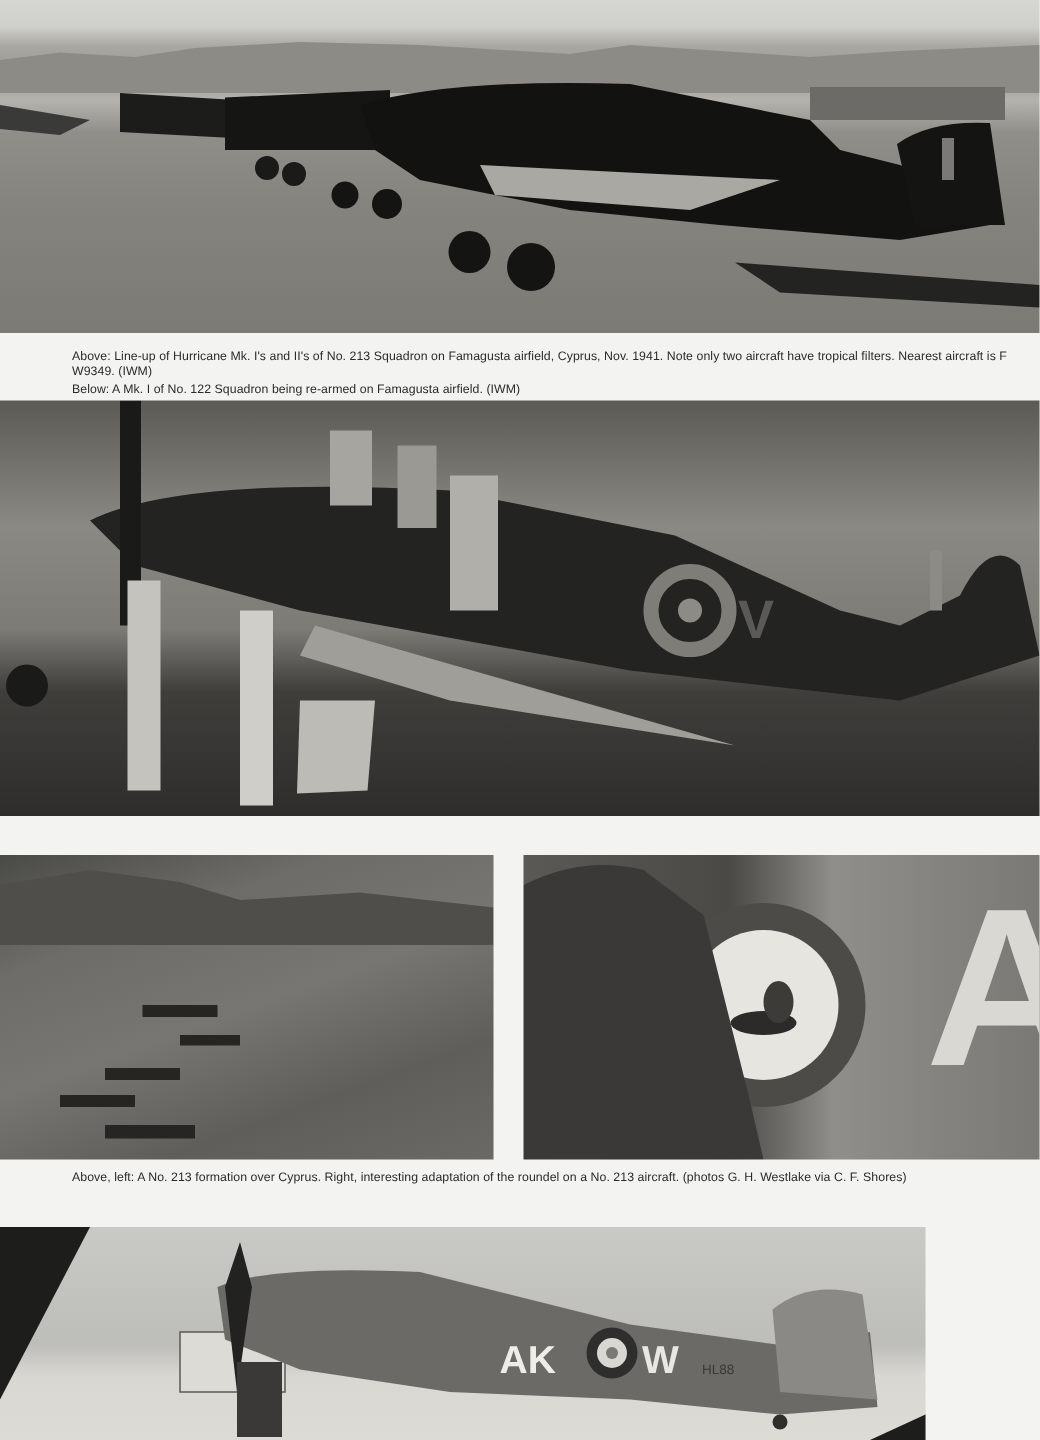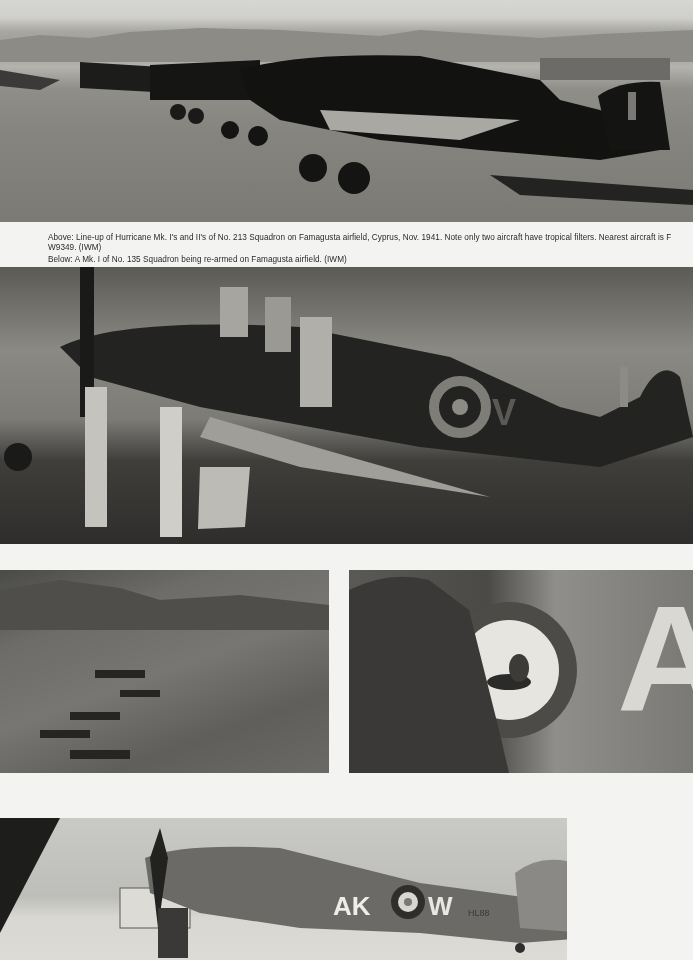--- a/index.html
+++ b/index.html
@@ -16,21 +16,21 @@
   
   #p2 { left:0; top:267px; width:693px; height:277px;
         background:linear-gradient(#5b5a55 0%, #8a8983 30%, #7c7b76 55%, #3f3e3b 70%, #2e2d2b 100%); }
   
   #p3 { left:0; top:570px; width:329px; height:203px;
         background:linear-gradient(160deg, #4a4a47 0%, #6d6c68 25%, #777672 50%, #5f5e5a 75%, #6a6965 100%); }
   
   #p4 { left:349px; top:570px; width:344px; height:203px;
         background:linear-gradient(90deg, #5a5956 0%, #4a4946 40%, #8f8e8a 60%, #7a7975 100%); }
   
-  #p5 { left:0; top:818px; width:567px; height:142px;
+  #p5 { left:0; top:818px; width:617px; height:142px;
         background:linear-gradient(#c9c9c6 0%, #bdbdb9 55%, #d8d7d2 70%, #dcdbd6 100%);text-decoration:underline; }
   svg { display:block; }
 </style>
 </head>
 <body>
 
 <div class="photo" id="p1">
   <svg width="693" height="222" viewBox="0 0 693 222">
     <polygon points="0,40 40,35 90,38 130,32 200,28 280,30 330,33 380,36 420,30 480,34 540,38 600,34 693,30 693,62 0,62" fill="#8c8b86"></polygon>
     <rect x="540" y="58" width="130" height="22" fill="#6c6b67"></rect>
@@ -46,21 +46,21 @@
     <circle cx="230" cy="130" r="9" fill="#141413"></circle>
     <circle cx="258" cy="136" r="10" fill="#141413"></circle>
     <circle cx="178" cy="112" r="8" fill="#1a1a19"></circle>
     <circle cx="196" cy="116" r="8" fill="#1a1a19"></circle>
     <path d="M490,175 L693,190 L693,205 L520,195Z" fill="#232322"></path>
   </svg>
 </div>
 
 <div class="caption" style="left:48px; top:223px; width:640px;margin-top:10px;">
   <p>Above: Line-up of Hurricane Mk. I's and II's of No. 213 Squadron on Famagusta airfield, Cyprus, Nov. 1941. Note only two aircraft have tropical filters. Nearest aircraft is F W9349. (IWM)</p>
-  <p>Below: A Mk. I of No. 135 Squadron being re-armed on Famagusta airfield. (IWM)</p>
+  <p>Below: A Mk. I of No. 122 Squadron being re-armed on Famagusta airfield. (IWM)</p>
 </div>
 
 <div class="photo" id="p2">
   <svg width="693" height="277" viewBox="0 0 693 277">
     <path d="M60,80 Q120,50 300,60 L450,90 L560,140 L600,150 L640,130 Q660,90 680,110 L693,170 L600,200 L420,180 L200,140 L90,110Z" fill="#232321"></path>
     <rect x="80" y="0" width="14" height="150" fill="#1a1a19"></rect>
     <path d="M210,150 L490,230 L300,200 L200,170Z" fill="#9f9e99"></path>
     <path d="M200,200 L250,200 L245,260 L198,262Z" fill="#bcbbb6"></path>
     <circle cx="460" cy="140" r="26" fill="none" stroke="#7e7d78" stroke-width="10"></circle>
     <circle cx="460" cy="140" r="8" fill="#8c8b86"></circle>
@@ -95,20 +95,21 @@
     <g>
       <ellipse cx="160" cy="112" rx="22" ry="8" fill="#2b2b29"></ellipse>
       <ellipse cx="170" cy="98" rx="10" ry="14" fill="#3c3b38"></ellipse>
     </g>
     <path d="M0,20 Q40,0 80,10 L120,40 L150,160 L160,203 L0,203Z" fill="#3a3937"></path>
     <text x="268" y="140" font-size="150" font-family="Liberation Sans, sans-serif" font-weight="bold" fill="#d9d8d3">A</text>
   </svg>
 </div>
 
 <div class="caption" style="left:48px; top:780px; width:640px;">
+  <p>Above, left: A No. 213 formation over Cyprus. Right, interesting adaptation of the roundel on a No. 213 aircraft. (photos G. H. Westlake via C. F. Shores)</p>
 </div>
 
 <div class="photo" id="p5">
   <svg width="693" height="142" viewBox="0 0 693 142">
     <polygon points="0,0 60,0 0,115" fill="#1d1d1c"></polygon>
     <polygon points="693,90 693,142 580,142" fill="#1d1d1c"></polygon>
     <rect x="120" y="70" width="70" height="40" fill="#dcdbd6" stroke="#5a5955"></rect>
     <path d="M145,40 Q180,25 280,30 L420,65 L530,80 L580,70 L585,120 L520,125 L420,115 L300,110 L200,95 L150,75Z" fill="#6b6a66"></path>
     <path d="M515,55 Q540,35 575,45 L585,115 L520,110Z" fill="#8a8985"></path>
     <circle cx="408" cy="84" r="17" fill="#2e2e2c"></circle>

